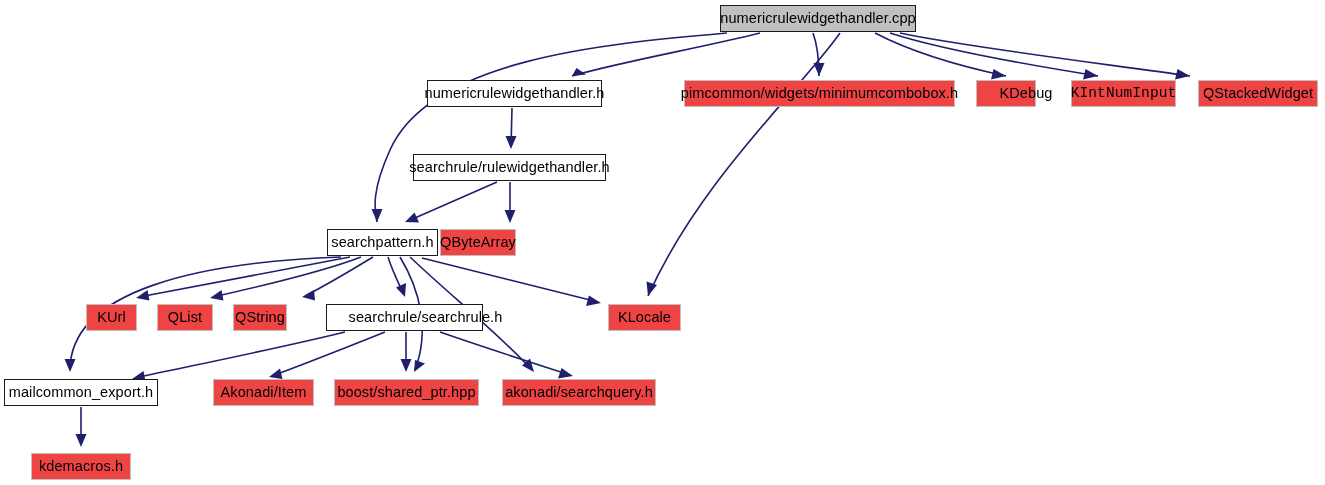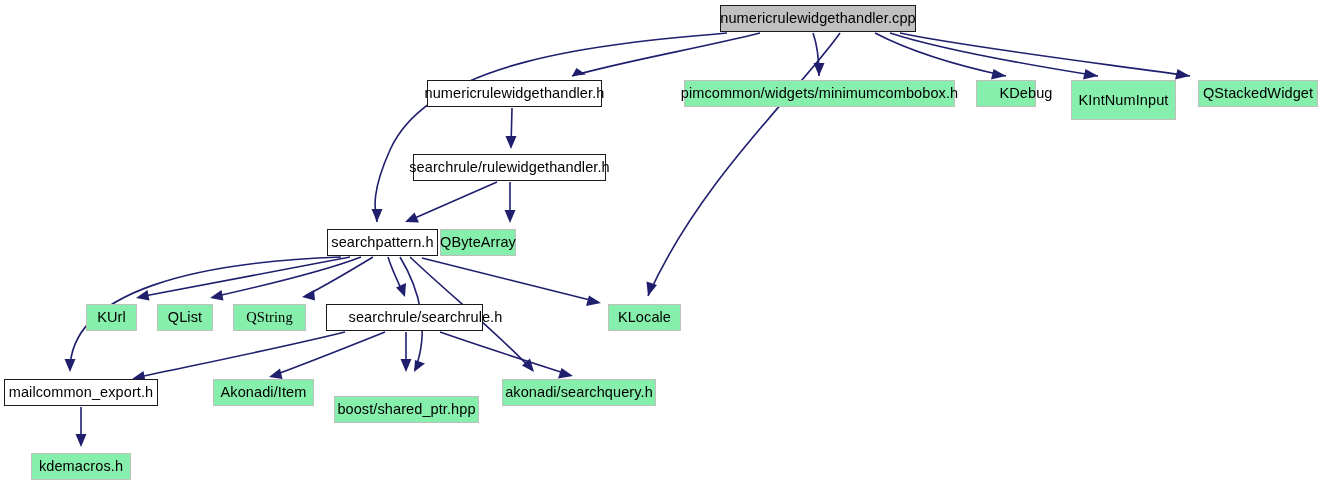--- a/index.html
+++ b/index.html
@@ -39,21 +39,21 @@
     display: flex;
     align-items: center;
     justify-content: center;
     white-space: nowrap;
     font-size: 14.5px;
     line-height: 1;
     color: #000000;
     letter-spacing: 0.1px;
   }
   .node-box.plain {
-    background: #86efac;
+    background: #ef4444;
     border: 1px solid #bfbfbf;
   }
   .node-box.emph {
     background: #ffffff;
     border: 1.6px solid #1a1a1a;
   }
   .node-box.root {
     background: #c0c0c0;
     border: 1.6px solid #1a1a1a;
   }
@@ -165,57 +165,57 @@
       </div>
       <div class="node-box emph" style="left: 427px; top: 80px; width: 175px; height: 27px;">
         <span class="node-label">numericrulewidgethandler.h</span>
       </div>
       <div class="node-box plain" style="left: 684px; top: 80px; width: 271px; height: 27px;">
         <span class="node-label">pimcommon/widgets/minimumcombobox.h</span>
       </div>
       <div class="node-box plain" style="left: 976px; top: 80px; width: 60px; height: 27px; padding-left: 40px;">
         <span class="node-label">KDebug</span>
       </div>
-      <div class="node-box plain" style="left: 1071px; top: 80px; width: 105px; height: 40px;">
+      <div class="node-box plain" style="left: 1071px; top: 80px; width: 105px; height: 27px; font-family: Liberation Mono, monospace;">
         <span class="node-label">KIntNumInput</span>
       </div>
       <div class="node-box plain" style="left: 1198px; top: 80px; width: 120px; height: 27px;">
         <span class="node-label">QStackedWidget</span>
       </div>
       <div class="node-box emph" style="left: 413px; top: 154px; width: 193px; height: 27px;">
         <span class="node-label">searchrule/rulewidgethandler.h</span>
       </div>
       <div class="node-box emph" style="left: 327px; top: 229px; width: 111px; height: 27px;">
         <span class="node-label">searchpattern.h</span>
       </div>
       <div class="node-box plain" style="left: 440px; top: 229px; width: 76px; height: 27px;">
         <span class="node-label">QByteArray</span>
       </div>
       <div class="node-box plain" style="left: 86px; top: 304px; width: 51px; height: 27px;">
         <span class="node-label">KUrl</span>
       </div>
       <div class="node-box plain" style="left: 157px; top: 304px; width: 56px; height: 27px;">
         <span class="node-label">QList</span>
       </div>
-      <div class="node-box plain" style="left: 233px; top: 304px; width: 73px; height: 27px; font-family: Liberation Serif, serif;">
+      <div class="node-box plain" style="left: 233px; top: 304px; width: 54px; height: 27px;">
         <span class="node-label">QString</span>
       </div>
       <div class="node-box emph" style="left: 326px; top: 304px; width: 157px; height: 27px; padding-left: 42px;">
         <span class="node-label">searchrule/searchrule.h</span>
       </div>
       <div class="node-box plain" style="left: 608px; top: 304px; width: 73px; height: 27px;">
         <span class="node-label">KLocale</span>
       </div>
       <div class="node-box emph" style="left: 4px; top: 379px; width: 154px; height: 27px;">
         <span class="node-label">mailcommon_export.h</span>
       </div>
       <div class="node-box plain" style="left: 213px; top: 379px; width: 101px; height: 27px;">
         <span class="node-label">Akonadi/Item</span>
       </div>
-      <div class="node-box plain" style="left: 334px; top: 396px; width: 145px; height: 27px;">
+      <div class="node-box plain" style="left: 334px; top: 379px; width: 145px; height: 27px;">
         <span class="node-label">boost/shared_ptr.hpp</span>
       </div>
       <div class="node-box plain" style="left: 502px; top: 379px; width: 154px; height: 27px;">
         <span class="node-label">akonadi/searchquery.h</span>
       </div>
       <div class="node-box plain" style="left: 31px; top: 453px; width: 100px; height: 27px;">
         <span class="node-label">kdemacros.h</span>
       </div>
     </div>
 </div>

